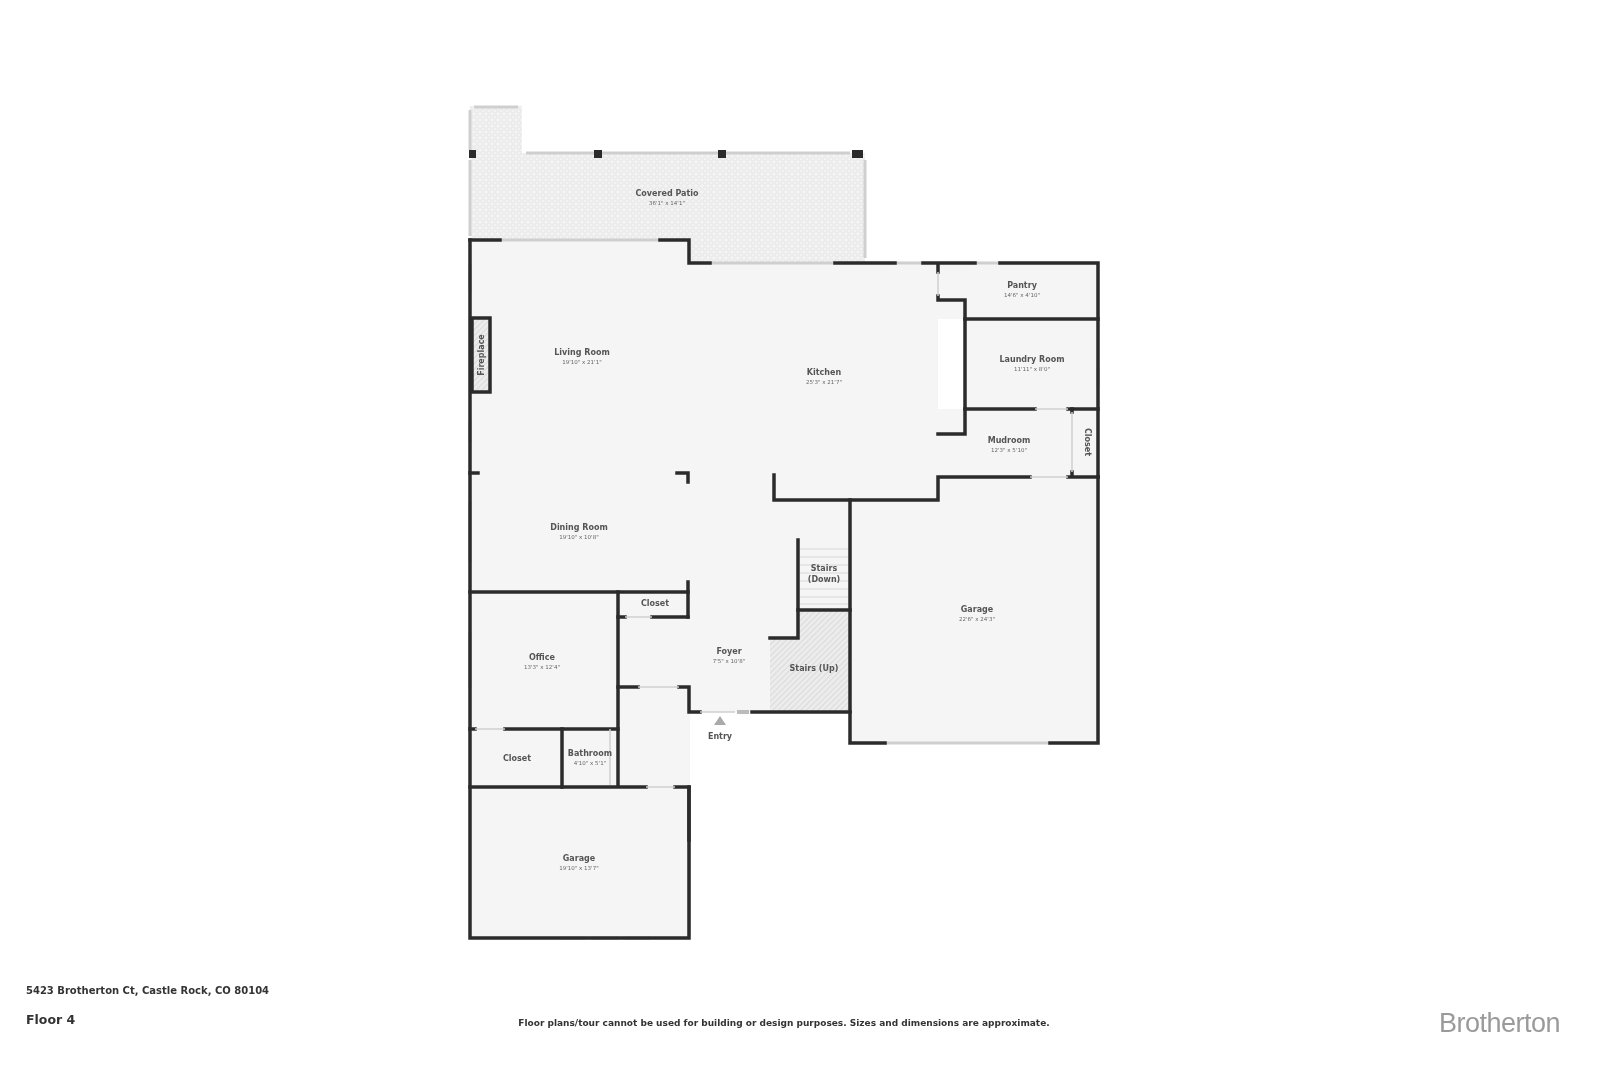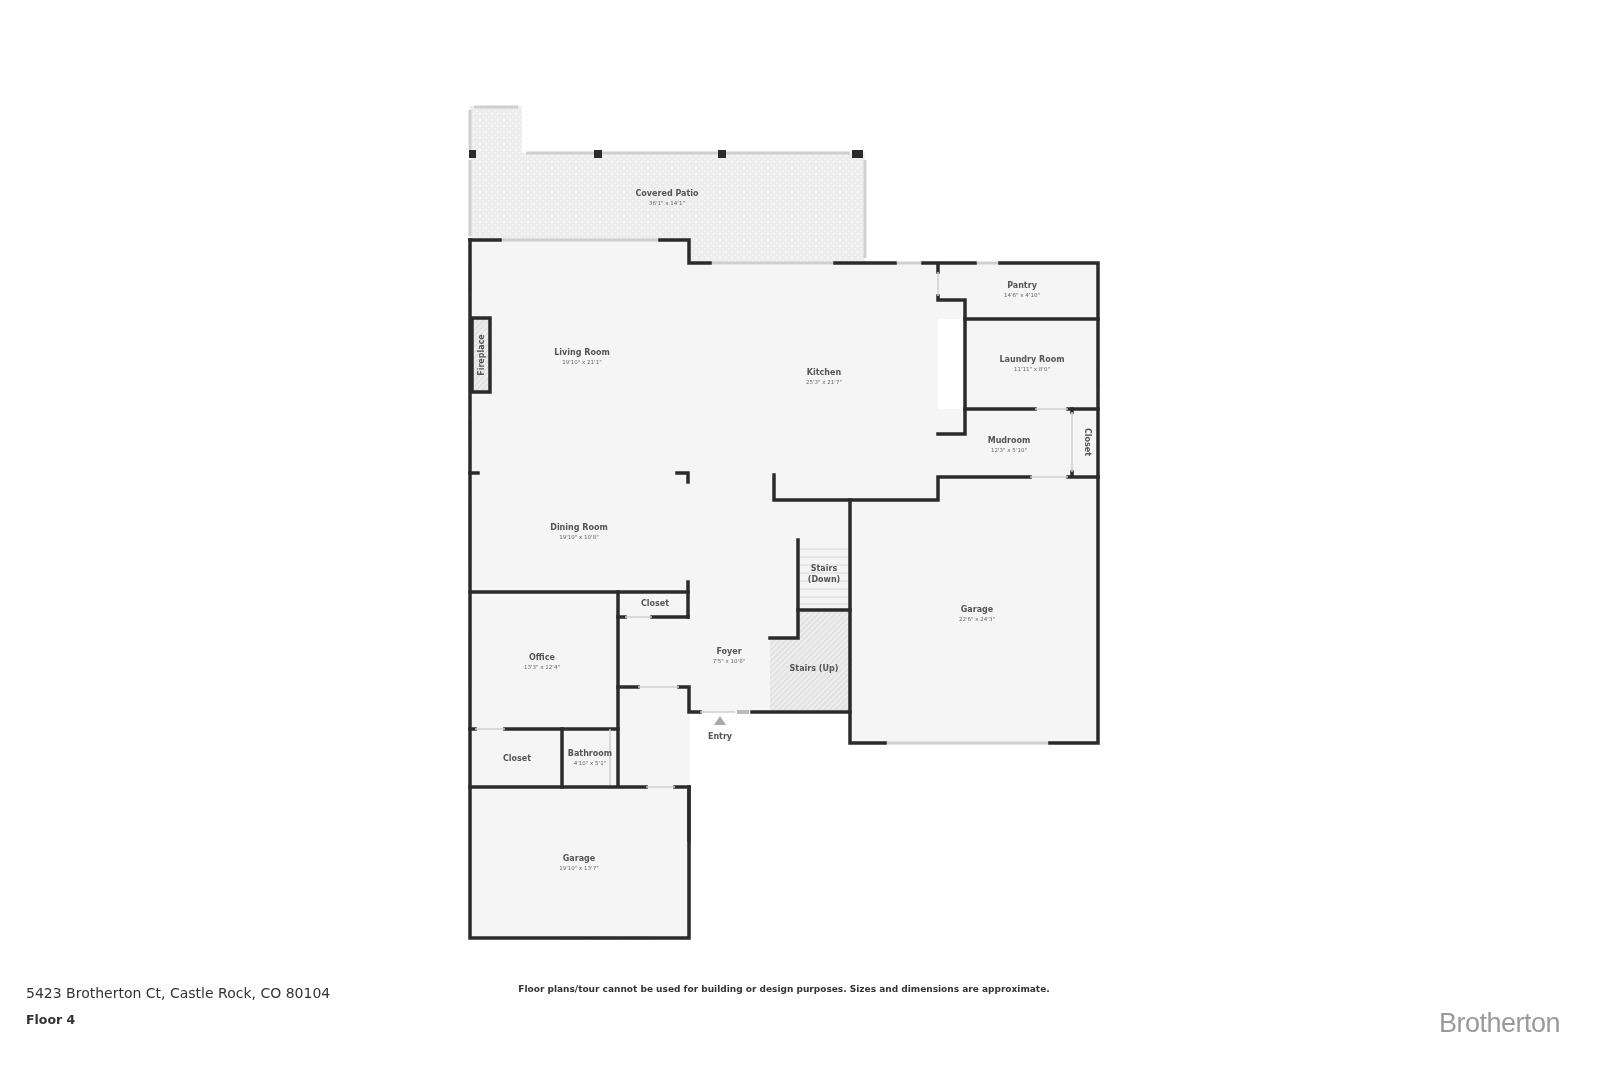--- a/index.html
+++ b/index.html
@@ -1,22 +1,22 @@
 <!DOCTYPE html>
 <html><head>
 <meta charset="utf-8">
 <style>
   html,body{margin:0;padding:0;background:#ffffff;}
   body{width:1600px;height:1066px;position:relative;overflow:hidden;font-family:"DejaVu Sans","Liberation Sans",sans-serif;}
   .plan{position:absolute;left:0;top:0;}
   .room-label{font-family:"DejaVu Sans",sans-serif;font-weight:bold;fill:#555;font-size:8px;text-anchor:middle;}
   .room-dim{font-family:"DejaVu Sans",sans-serif;fill:#666;font-size:5.5px;text-anchor:middle;}
-  .footer-address{position:absolute;left:26px;top:985px;font-size:14px;font-weight:normal;color:#333;}
+  .footer-address{position:absolute;left:26px;top:985px;font-size:10px;font-weight:bold;color:#333;}
   .footer-floor{position:absolute;left:26px;top:1012px;font-size:12.5px;font-weight:bold;color:#333;}
-  .footer-disclaimer{position:absolute;left:0;width:1568px;top:984px;text-align:center;font-size:9px;font-weight:bold;color:#333;}
+  .footer-disclaimer{position:absolute;left:0;width:1568px;top:1018px;text-align:center;font-size:9px;font-weight:bold;color:#333;}
   .footer-brand{position:absolute;right:40px;top:1008px;font-family:"Liberation Sans",sans-serif;font-size:27px;color:#9a9a9a;letter-spacing:-0.5px;}
 </style>
 </head>
 <body>
 
 <svg class="plan" width="1600" height="1066" viewBox="0 0 1600 1066" xmlns="http://www.w3.org/2000/svg">
   <defs>
     <pattern id="dots" width="6" height="6" patternUnits="userSpaceOnUse">
       <rect width="6" height="6" fill="#f3f3f3"></rect>
       <circle cx="3" cy="3" r="2.2" fill="none" stroke="#dcdcdc" stroke-width="0.6"></circle>

